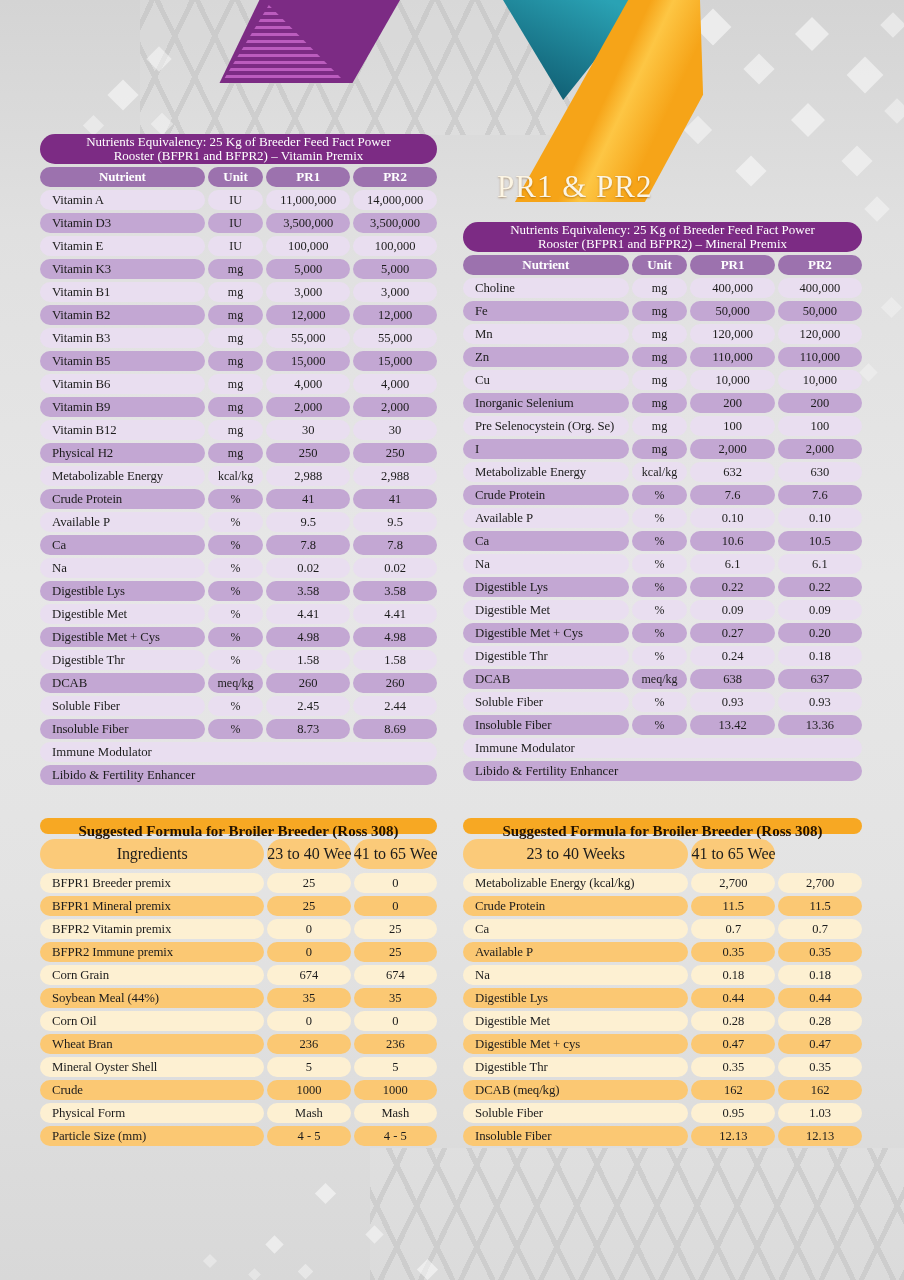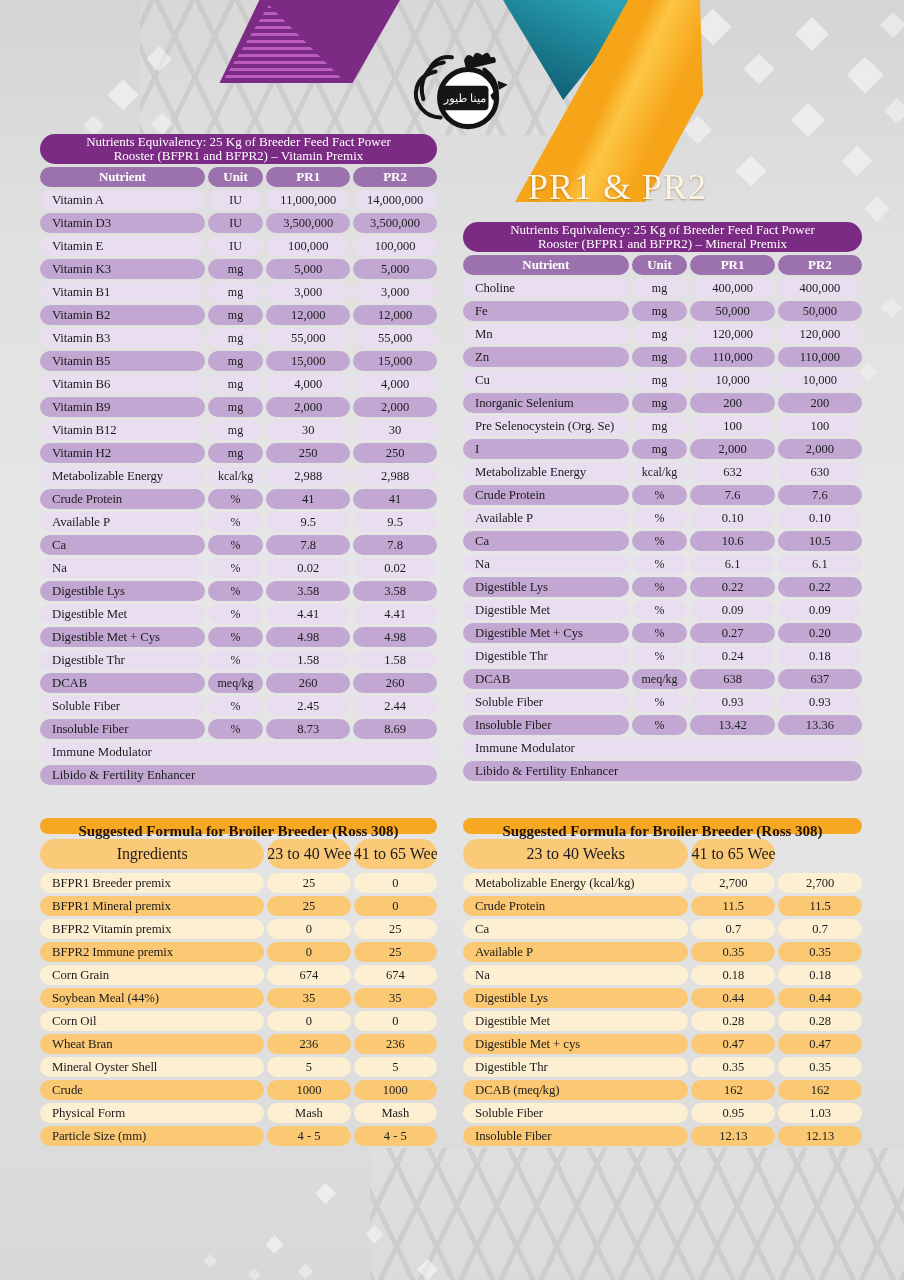--- a/index.html
+++ b/index.html
@@ -33,22 +33,22 @@
     position:absolute;z-index:2;left:503px;top:0;width:140px;height:100px;
     background:linear-gradient(205deg,#2aa2b4 10%,#0f5b70 90%);
     clip-path:polygon(0 0,100% 0,43% 100%);
   }
   .orange-shape{
     position:absolute;z-index:3;left:513px;top:0;width:192px;height:204px;
     background:linear-gradient(115deg,#f6a418 48%,#fdc644 56%,#f6a418 72%);
     clip-path:polygon(60% 0,97.4% 0,99% 46.5%,68.7% 99%,1% 99%);
   }
   .pr-badge{
-    position:absolute;z-index:4;left:528px;top:172px;width:130px;
-    font-size:36px;line-height:30px;color:#fcf5e4;letter-spacing:1px;
+    position:absolute;z-index:4;left:497px;top:172px;width:130px;
+    font-size:31px;line-height:30px;color:#fcf5e4;letter-spacing:1px;
     text-shadow:0 1px 2px rgba(110,60,0,.45);white-space:nowrap;
   }
   .logo{position:absolute;z-index:4;left:405px;top:46px;width:112px;height:96px;}
   
   .tbl{position:absolute;z-index:5;}
   .tbar{box-sizing:border-box;font-family:Liberation Serif, serif;}
   .premix .tbar{
     background:#7c2b84;color:#fff;text-align:center;
     font-size:13px;line-height:14px;border-radius:15px;
     height:30px;padding-top:1px;margin-bottom:3px;
@@ -120,36 +120,20 @@
       <div class="dm" style="left: 250px; top: 1270px; width: 9px; height: 9px; opacity: 0.35;"></div>
       <div class="dm" style="left: 205px; top: 1256px; width: 10px; height: 10px; opacity: 0.35;"></div>
     </div>
 
   <div class="purple-shape"></div>
   <div class="purple-stripes"></div>
   <div class="teal-shape"></div>
   <div class="orange-shape"></div>
   <div class="pr-badge">PR1 &amp; PR2</div>
 
-  <div class="logo">
-    <svg viewBox="0 0 110 92" width="112" height="96">
-      <g fill="none" stroke="#141414" stroke-width="4" stroke-linecap="round">
-        <path d="M30,24 C10,28 6,48 16,60 C21,66 28,69 35,69"></path>
-        <path d="M38,15 C21,17 13,35 18,51"></path>
-        <path d="M46,10 C34,8 25,16 23,26"></path>
-        <path d="M78,22 C86,28 90,36 90,44"></path>
-      </g>
-      <circle cx="62" cy="50" r="28" fill="#ffffff" stroke="#141414" stroke-width="5"></circle>
-      <path d="M58,13 q3,-9 9,-3 q2,-8 9,-2 q6,-6 8,2 q6,-2 5,5 l-29,7 z" fill="#141414"></path>
-      <path d="M91,33 l10,4 -9,5 z" fill="#141414"></path>
-      <path d="M87,44 q7,2 4,10 q-6,-1 -7,-7 z" fill="#141414"></path>
-      <rect x="36" y="38" width="46" height="24" rx="4" fill="#161616"></rect>
-      <text x="59" y="54" text-anchor="middle" font-size="11" fill="#ffffff" font-family="Liberation Serif, serif">مینا طیور</text>
-    </svg>
-  </div>
 
   <section class="tbl premix" style="left:40px;top:134px;width:397px">
     <div class="tbar">
       <div>Nutrients Equivalency: 25 Kg of Breeder Feed Fact Power</div>
       <div>Rooster (BFPR1 and BFPR2)  – Vitamin Premix</div>
     </div>
     <div class="trow thead">
       <div class="cell c0">Nutrient</div>
       <div class="cell c1">Unit</div>
       <div class="cell c2">PR1</div>
@@ -216,21 +200,21 @@
           <div class="cell c2">2,000</div>
           <div class="cell c3">2,000</div>
         </div>
         <div class="trow lt">
           <div class="cell c0">Vitamin B12</div>
           <div class="cell c1">mg</div>
           <div class="cell c2">30</div>
           <div class="cell c3">30</div>
         </div>
         <div class="trow dk">
-          <div class="cell c0">Vitamin H2</div>
+          <div class="cell c0">Physical H2</div>
           <div class="cell c1">mg</div>
           <div class="cell c2">250</div>
           <div class="cell c3">250</div>
         </div>
         <div class="trow lt">
           <div class="cell c0">Metabolizable Energy</div>
           <div class="cell c1">kcal/kg</div>
           <div class="cell c2">2,988</div>
           <div class="cell c3">2,988</div>
         </div>

